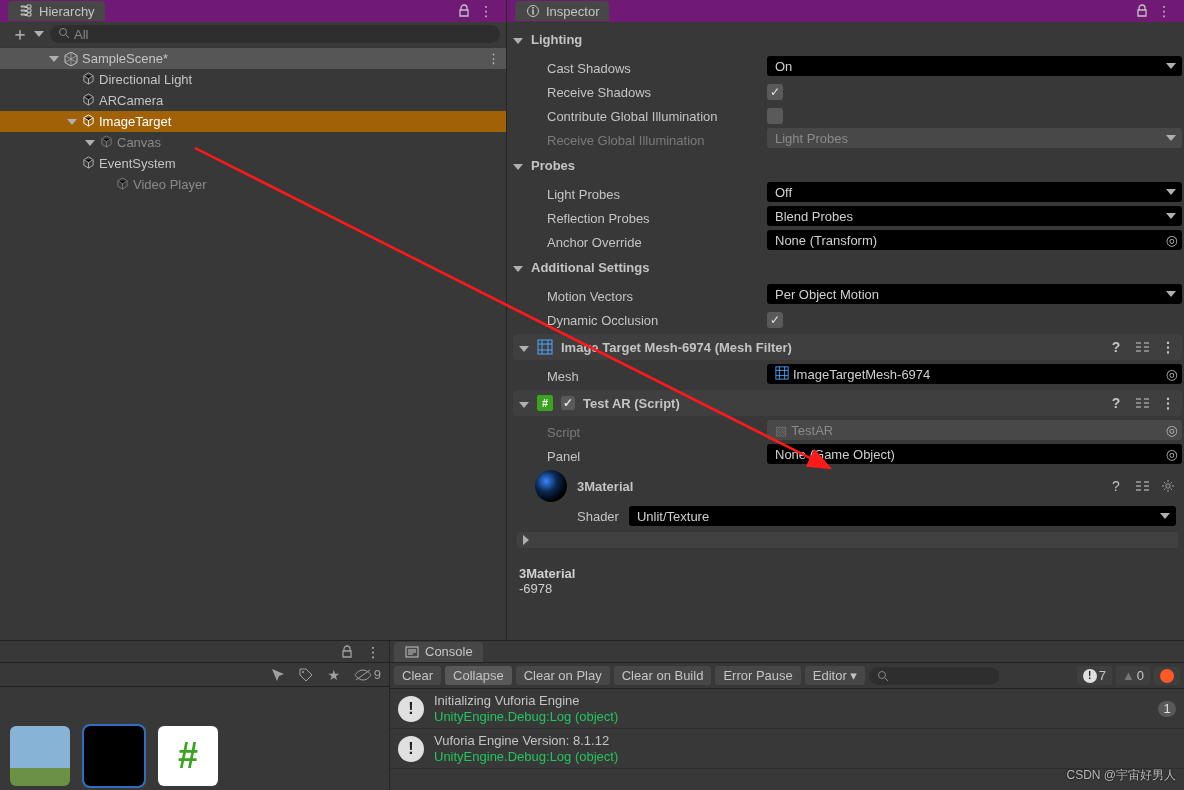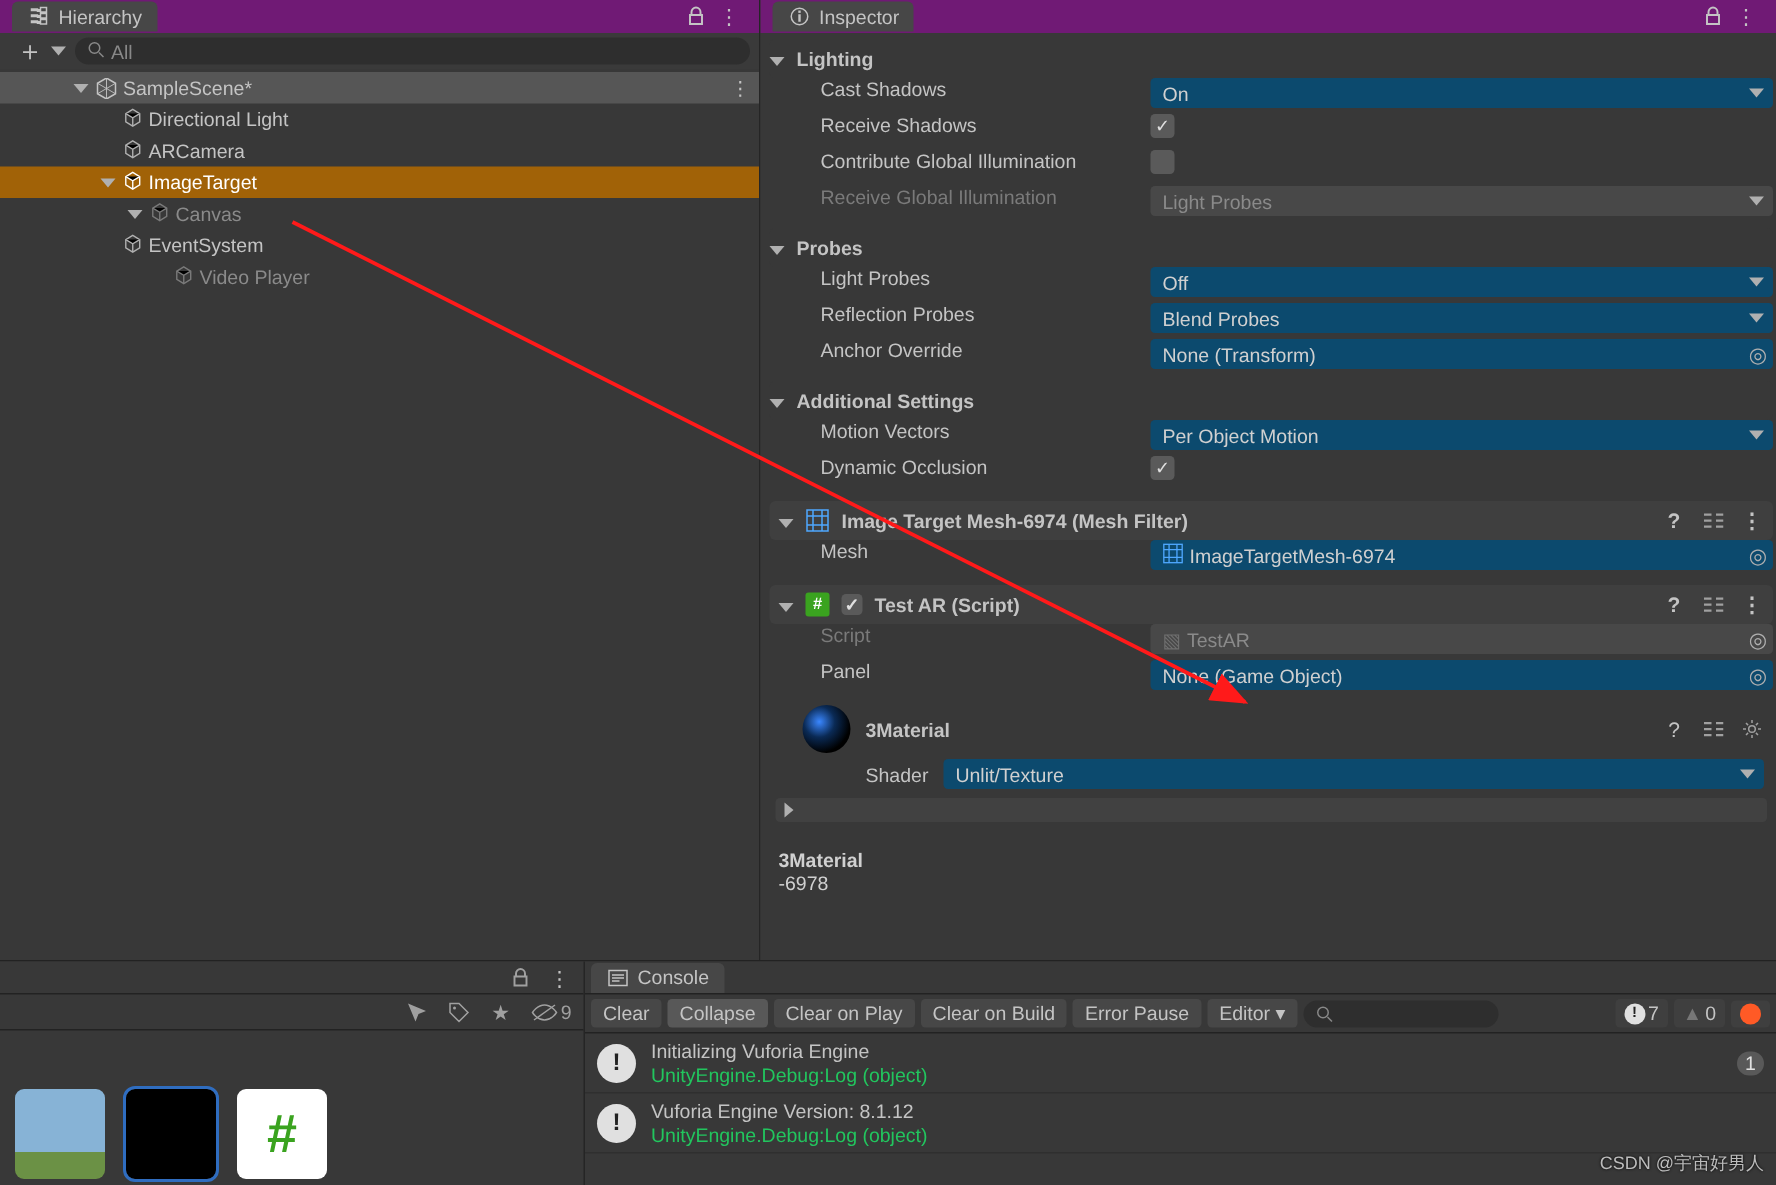--- a/index.html
+++ b/index.html
@@ -37,24 +37,24 @@
 .scene-row .unity { width:14px; height:14px;}
 .cube-ico { color:#B0B0B0; }
 .node.scene .menu-dots{ margin-left:auto; color:#C4C4C4; }
 
 
 .insp { flex:1; overflow:auto; padding:0 2px 10px 6px; background:#383838;}
 .comp-hdr { height:26px; display:flex; align-items:center; gap:8px; font-weight:bold; background:#3F3F3F; border-radius:4px; padding:0 6px; margin-top:6px;}
 .comp-hdr.sub { background:#383838; font-weight:bold; padding-left:0; margin-top:4px;}
 .comp-hdr .fold { width:10px; }
 .comp-icons { margin-left:auto; display:flex; gap:10px; align-items:center; color:#A0A0A0;}
-.prop { display:flex; align-items:flex-start; height:24px; padding-left:34px;}
+.prop { display:flex; align-items:flex-end; height:24px; padding-left:34px;}
 .prop .label { width:220px; color:#C4C4C4;}
 .prop.dis .label { color:#7A7A7A; }
-.field { flex:1; height:20px; background:#0c4a6e; border-radius:3px; display:flex; align-items:center; padding:0 8px; color:#D0D0D0; position:relative;}
+.field { flex:1; height:20px; background:#000000; border-radius:3px; display:flex; align-items:center; padding:0 8px; color:#D0D0D0; position:relative;}
 .field .dd { position:absolute; right:6px; }
 .field .tgt { position:absolute; right:4px; font-size:14px; color:#B0B0B0;}
 .field.dis { background:#484848; color:#8A8A8A;}
 .checkbox { width:16px; height:16px; background:#5A5A5A; border-radius:3px; display:flex; align-items:center; justify-content:center; color:#E0E0E0; font-size:12px;}
 .material-row { display:flex; align-items:center; gap:10px; padding:6px 6px 0 22px;}
 .mat-ball { width:32px; height:32px; border-radius:50%; background: radial-gradient(circle at 35% 35%, #3a87ff 0%, #0a2a55 35%, #000 70%); }
 .shader-row { display:flex; align-items:center; gap:10px; padding:4px 6px 0 64px;}
 .expand-bar { height:16px; width: calc(100% - 8px); margin:6px 4px 0 4px; background:#414141; border-radius:3px; display:flex; align-items:center; padding-left:6px; color:#989898;}
 .preview-stub { margin-top:18px; color:#D0D0D0; font-weight:bold; padding-left:6px;}
 

